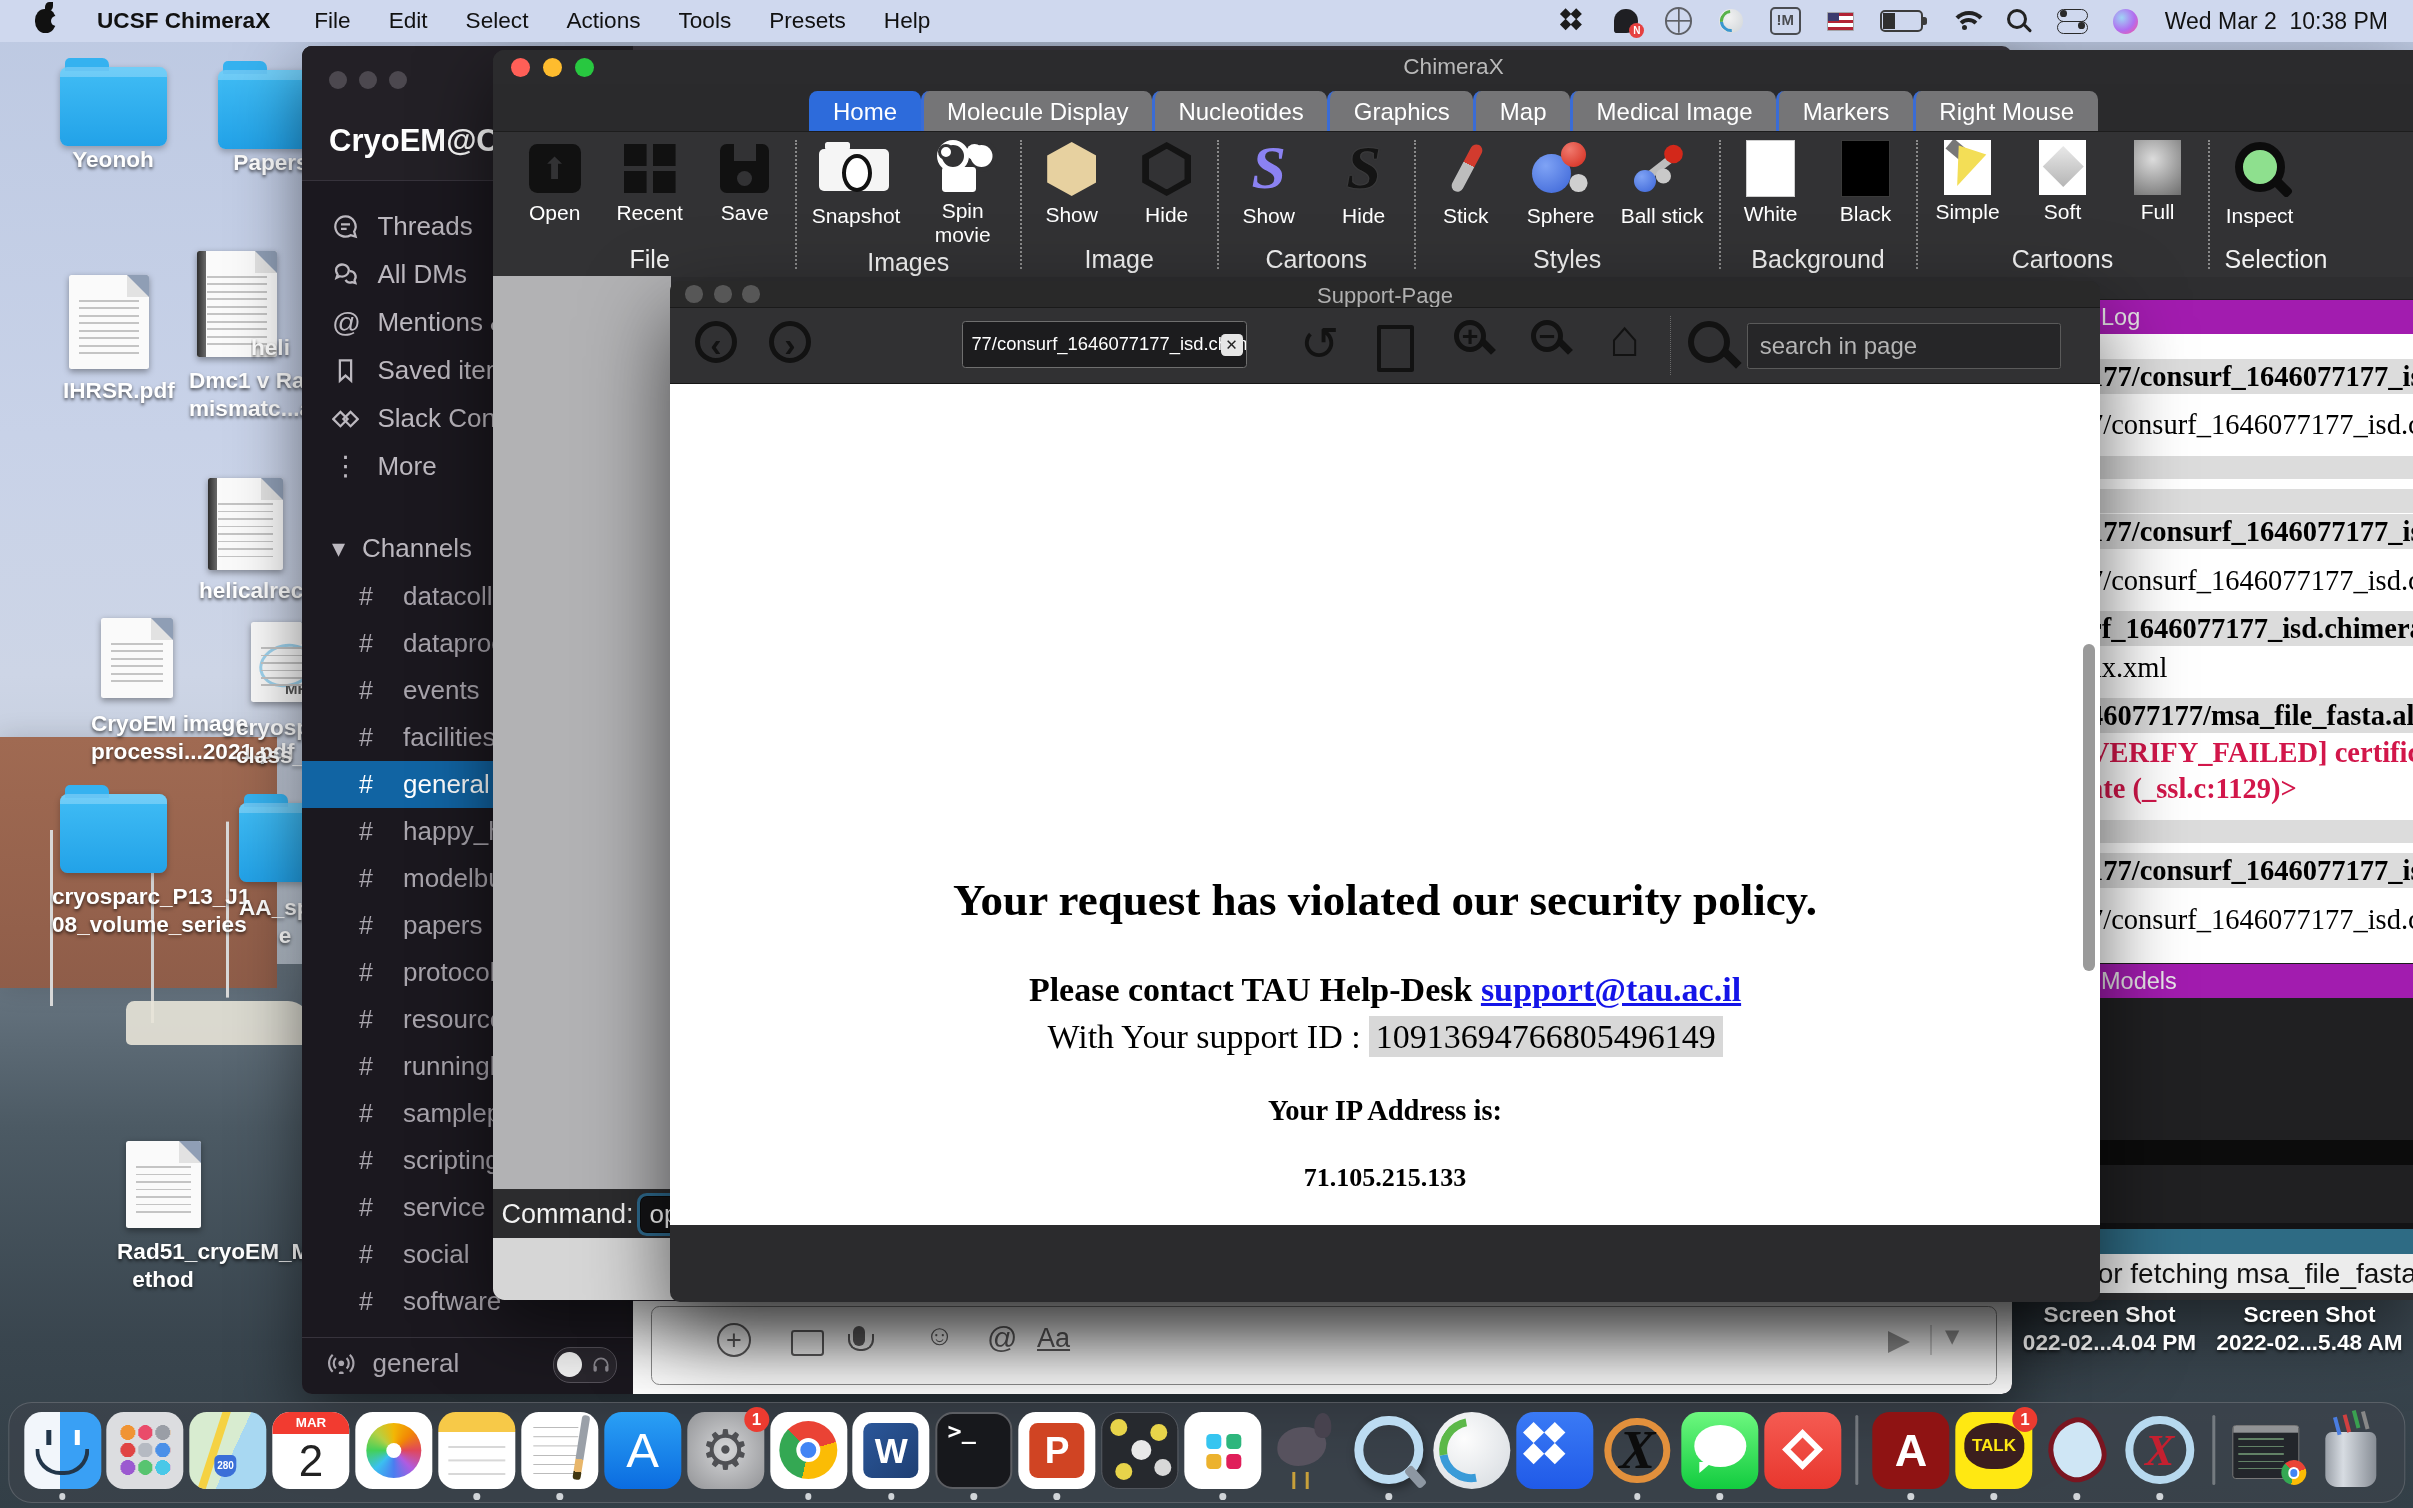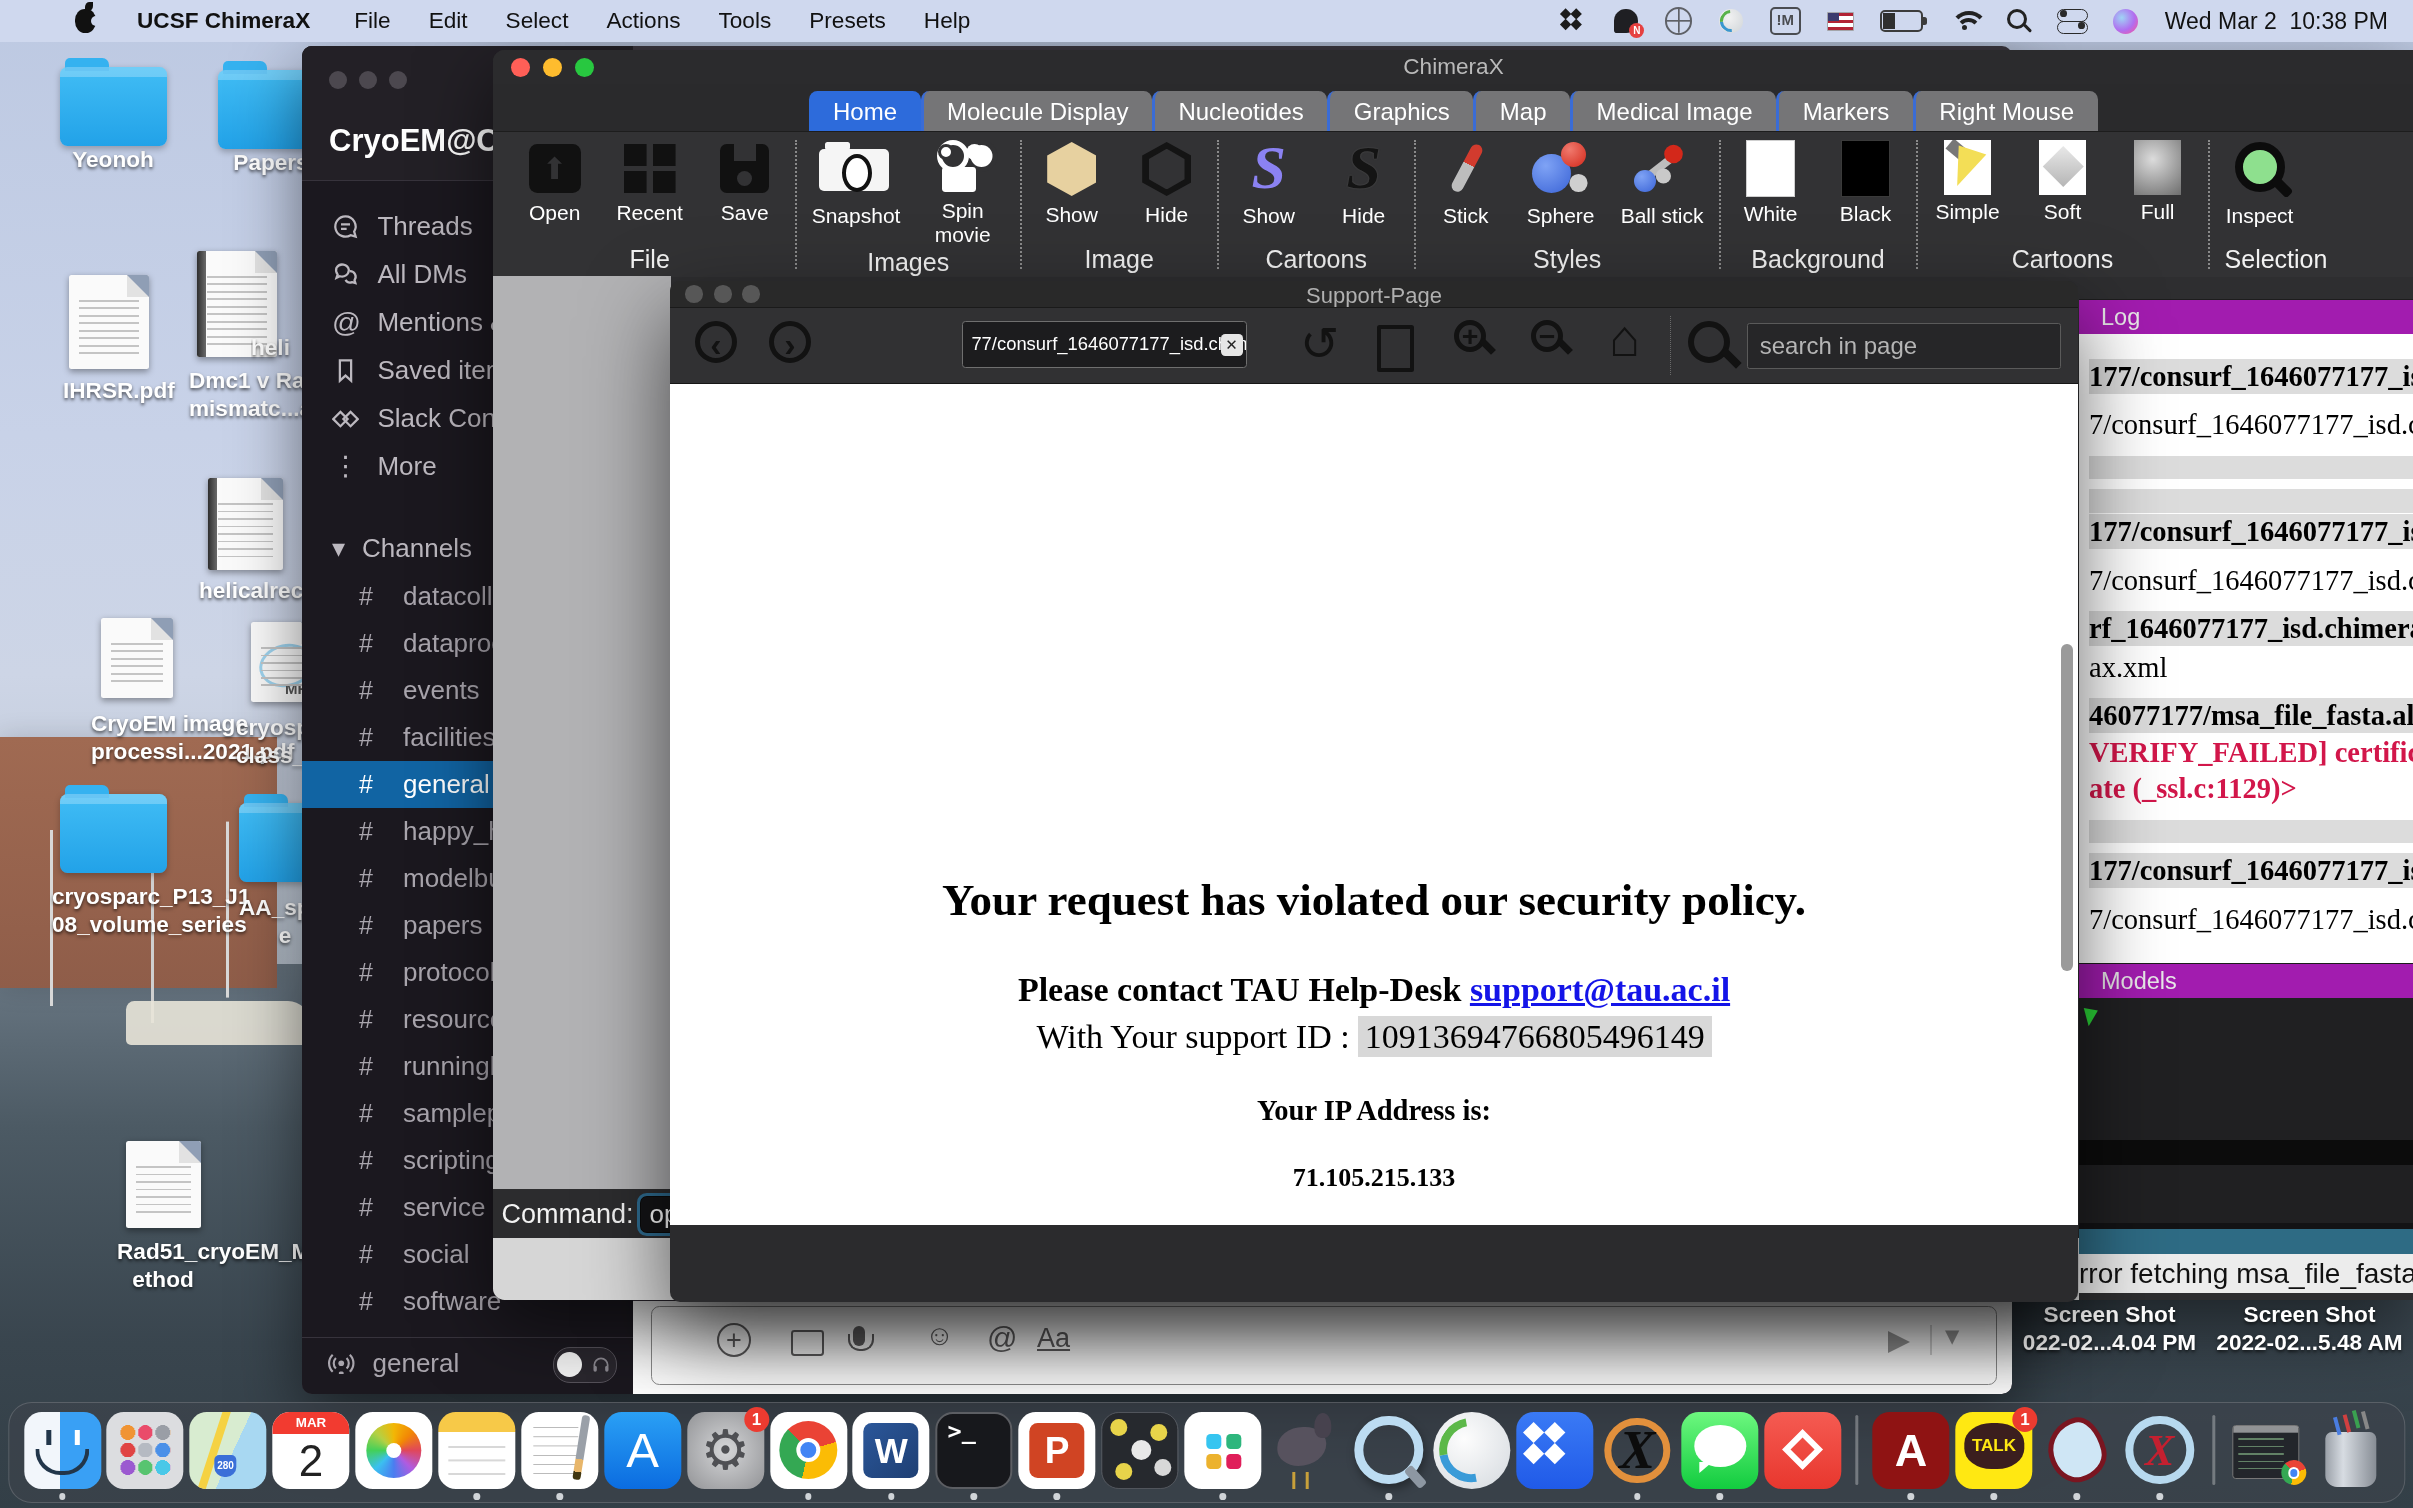--- a/index.html
+++ b/index.html
@@ -24,21 +24,21 @@
   .doc{width:80px;height:94px;margin:0 auto;background:#fafafa;border-radius:2.5px;position:relative;overflow:hidden;box-shadow:0 2.5px 6.7px rgba(0,0,0,.35);}
   .doc::before{content:"";position:absolute;right:0;top:0;border-style:solid;border-width:0 22px 22px 0;border-color:#c9c9c9 #8f9eb5 #e2e2e2 transparent;}
   .doc::after{content:"";position:absolute;left:10px;right:10px;top:25px;bottom:10px;
     background:repeating-linear-gradient(#c4c4c4 0 1.7px,transparent 1.7px 7.5px);}
   .doc.spine i{position:absolute;left:0;top:0;bottom:0;width:9.2px;background:linear-gradient(90deg,#2e2e2e,#6a6a6a);}
   .mrcbadge{position:absolute;left:8.4px;top:22px;width:49px;height:37px;border:3.4px solid #9fd4ef;border-radius:50%;transform:rotate(-12deg);}
   .mrctext{position:absolute;right:3.4px;bottom:5px;font-size:15px;color:#555;font-weight:700;}
   
   #menubar{position:absolute;left:0;top:0;right:0;height:42px;background:#cfd8ee;
     display:flex;align-items:center;z-index:40;color:#111;font-size:22.6px;}
-  #menubar .left{display:flex;align-items:center;gap:0;padding-left:40px;}
+  #menubar .left{display:flex;align-items:center;gap:0;}
   .apple{width:21px;height:24px;background:#111;border-radius:46% 46% 48% 48%;margin:0 22px 0 35px;position:relative;}
   .apple::before{content:"";position:absolute;top:-6.7px;left:10px;width:7.5px;height:8.4px;background:#111;border-radius:60% 0 60% 0;}
   .apple::after{content:"";position:absolute;right:-5px;top:6.7px;width:10px;height:10px;background:#cfd8ee;border-radius:50%;}
   .mname{padding:0 19px;}
   .mname.app{font-weight:700;padding-right:25px;}
   #menubar .right{margin-left:auto;display:flex;align-items:center;gap:27px;padding-right:25px;}
   .mi{position:relative;display:inline-block;}
   .mi-dropbox{width:22px;height:22px;}
   .mi-dropbox b{position:absolute;left:6.7px;top:0;width:8.4px;height:8.4px;background:#1c1c1c;transform:rotate(45deg);
      box-shadow:-7.5px 7.5px 0 #1c1c1c,7.5px 7.5px 0 #1c1c1c,0 15px 0 #1c1c1c;}
@@ -179,21 +179,21 @@
   .log-line.err{color:#d2164a;font-weight:700;}
   .modhead{top:687px;}
   .modbody{position:absolute;left:0;right:0;top:722px;height:225px;background:#202022;}
   .modbody .cursor{position:absolute;left:6.7px;top:8.4px;width:0;height:0;border-left:13.4px solid #2bd437;border-top:6.7px solid transparent;border-bottom:13.4px solid transparent;transform:rotate(-15deg);}
   .modbody .band2{position:absolute;left:0;right:0;top:142px;height:25px;background:#0c0c0c;}
   .darkfill{position:absolute;left:0;right:0;top:947px;height:5.9px;background:#131315;}
   .tealstrip{position:absolute;left:0;right:0;top:953px;height:25px;background:#2e6b84;}
   .tipstrip{position:absolute;left:0;right:0;top:978px;height:39px;background:#ececec;color:#111;font-size:28px;line-height:39px;white-space:nowrap;overflow:hidden;}
   
   #sp{position:absolute;left:670px;top:281px;width:1408px;height:1021px;background:#2b2b2d;border-radius:10px;overflow:hidden;
-     box-shadow:0 34px 84px rgba(0,0,0,.6);z-index:20;}
+     box-shadow:0 34px 84px rgba(0,0,0,.6);z-index:20;padding-left:22px;}
   .sp-titlebar{position:absolute;left:0;top:0;right:0;height:26px;background:#292929;}
   .sp-titlebar i{position:absolute;top:4.2px;width:17.6px;height:17.6px;border-radius:50%;background:#575757;}
   .sp-titlebar i:nth-child(1){left:15px;} .sp-titlebar i:nth-child(2){left:44px;} .sp-titlebar i:nth-child(3){left:72px;}
   .sp-title{position:absolute;left:0;right:0;top:1.7px;text-align:center;color:#b0b0b0;font-size:22px;}
   .sp-nav{position:absolute;left:0;top:26px;right:0;height:77px;background:#313133;border-top:0.8px solid #1a1a1a;border-bottom:1.7px solid #161616;box-sizing:border-box;}
   .nav-circle{position:absolute;top:13.4px;width:42px;height:42px;border:5px solid #121212;border-radius:50%;color:#121212;text-align:center;line-height:37px;font-size:34px;font-weight:700;box-sizing:border-box;}
   .sp-tab{position:absolute;left:292px;top:13.4px;width:285px;height:47px;background:#1c1c1e;border:1.7px solid #6f6f6f;border-radius:3.4px;color:#fff;font-size:18.4px;line-height:44px;padding:0 34px 0 8.4px;box-sizing:border-box;white-space:nowrap;overflow:hidden;}
   .sp-tabclose{position:absolute;right:3.4px;top:11.7px;width:22px;height:22px;background:#e6e6e6;color:#222;border-radius:4.2px;font-size:15px;line-height:22px;text-align:center;}
   .sp-ic{position:absolute;top:11.7px;color:#121212;}
   .ic-reload{left:630px;font-size:47px;line-height:47px;}

